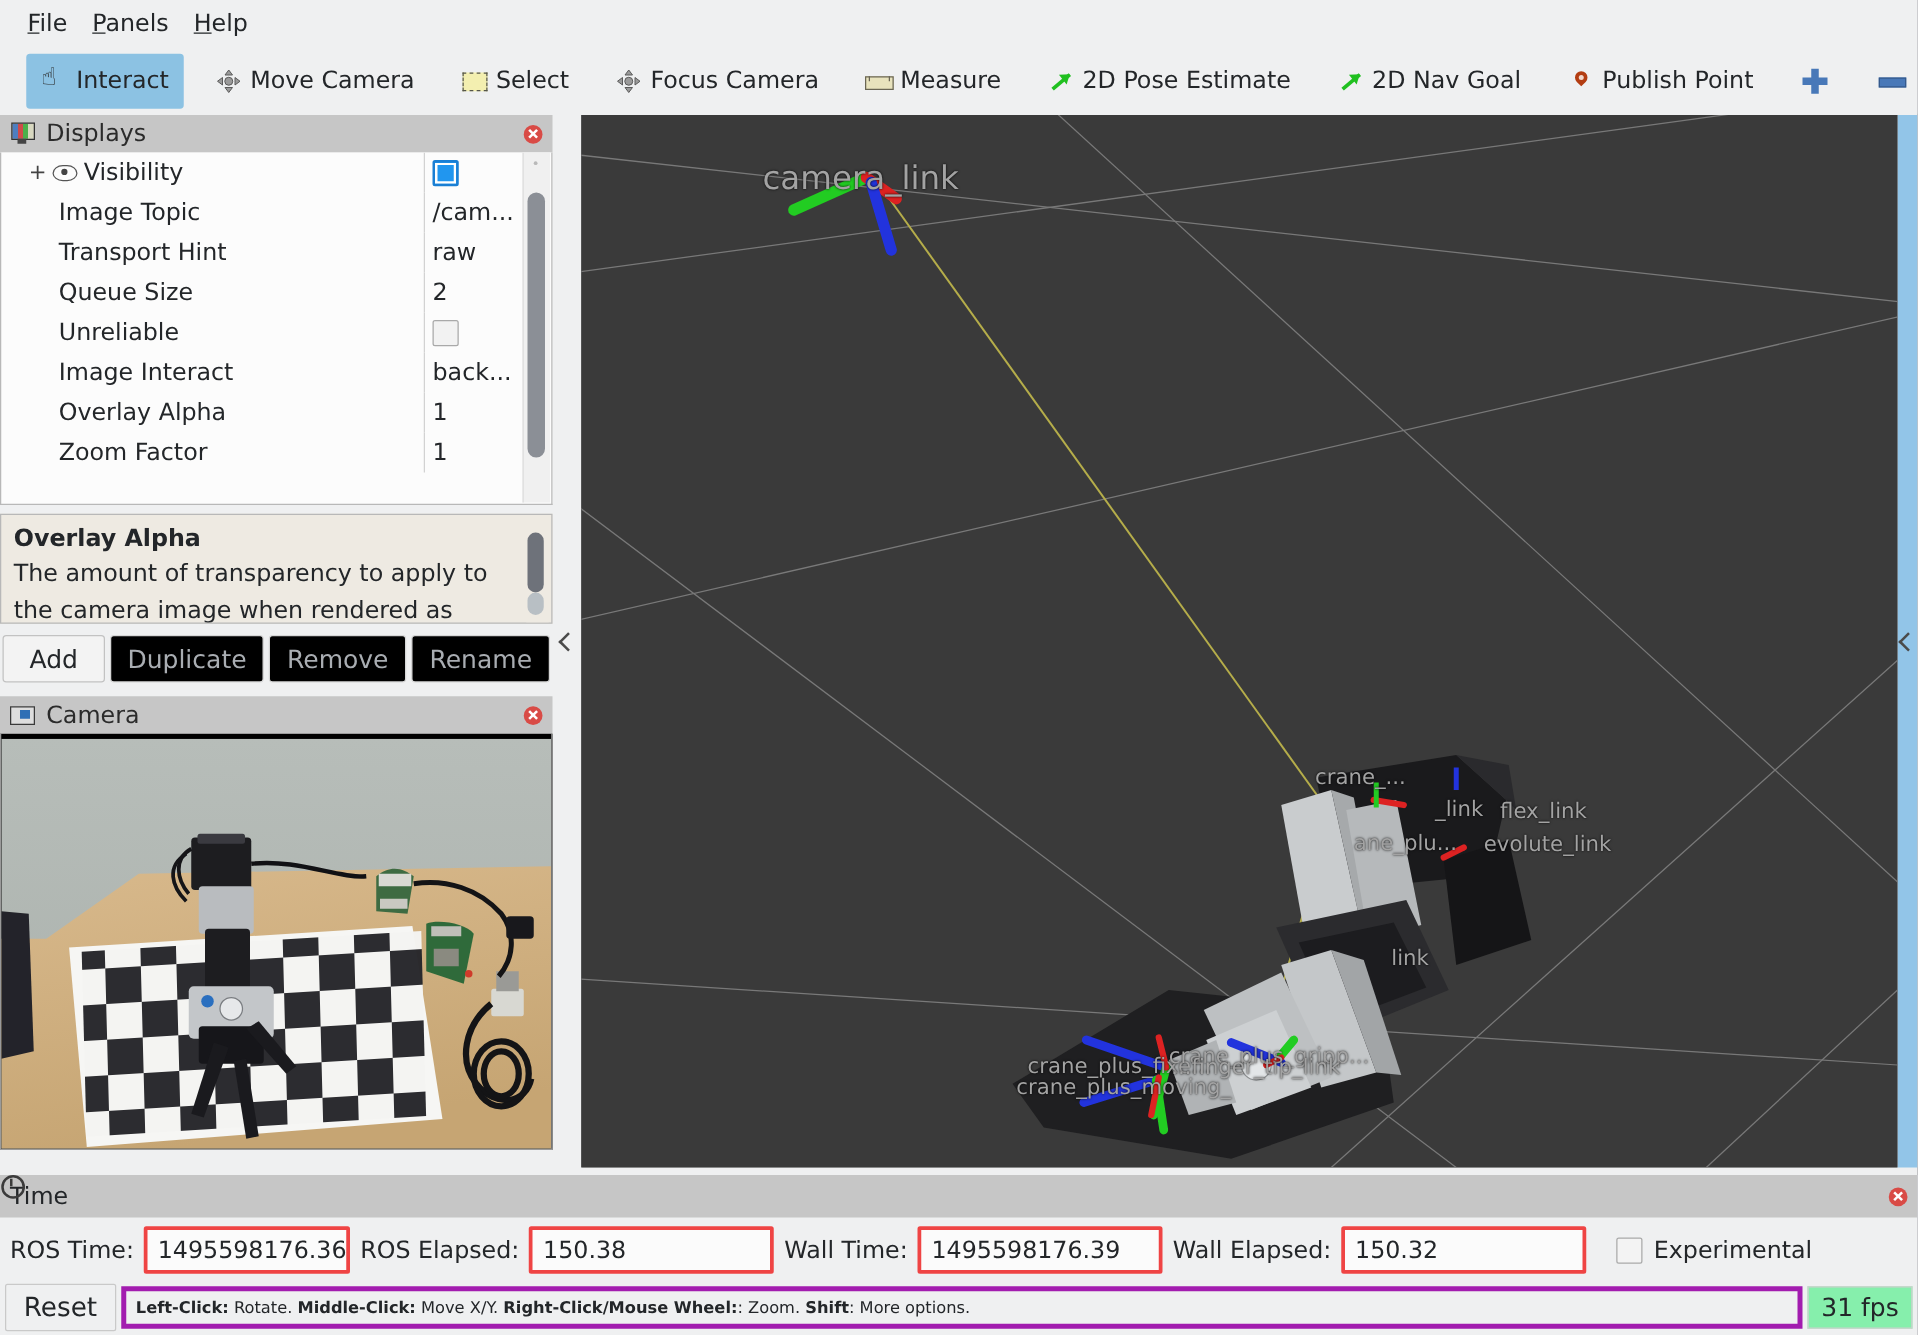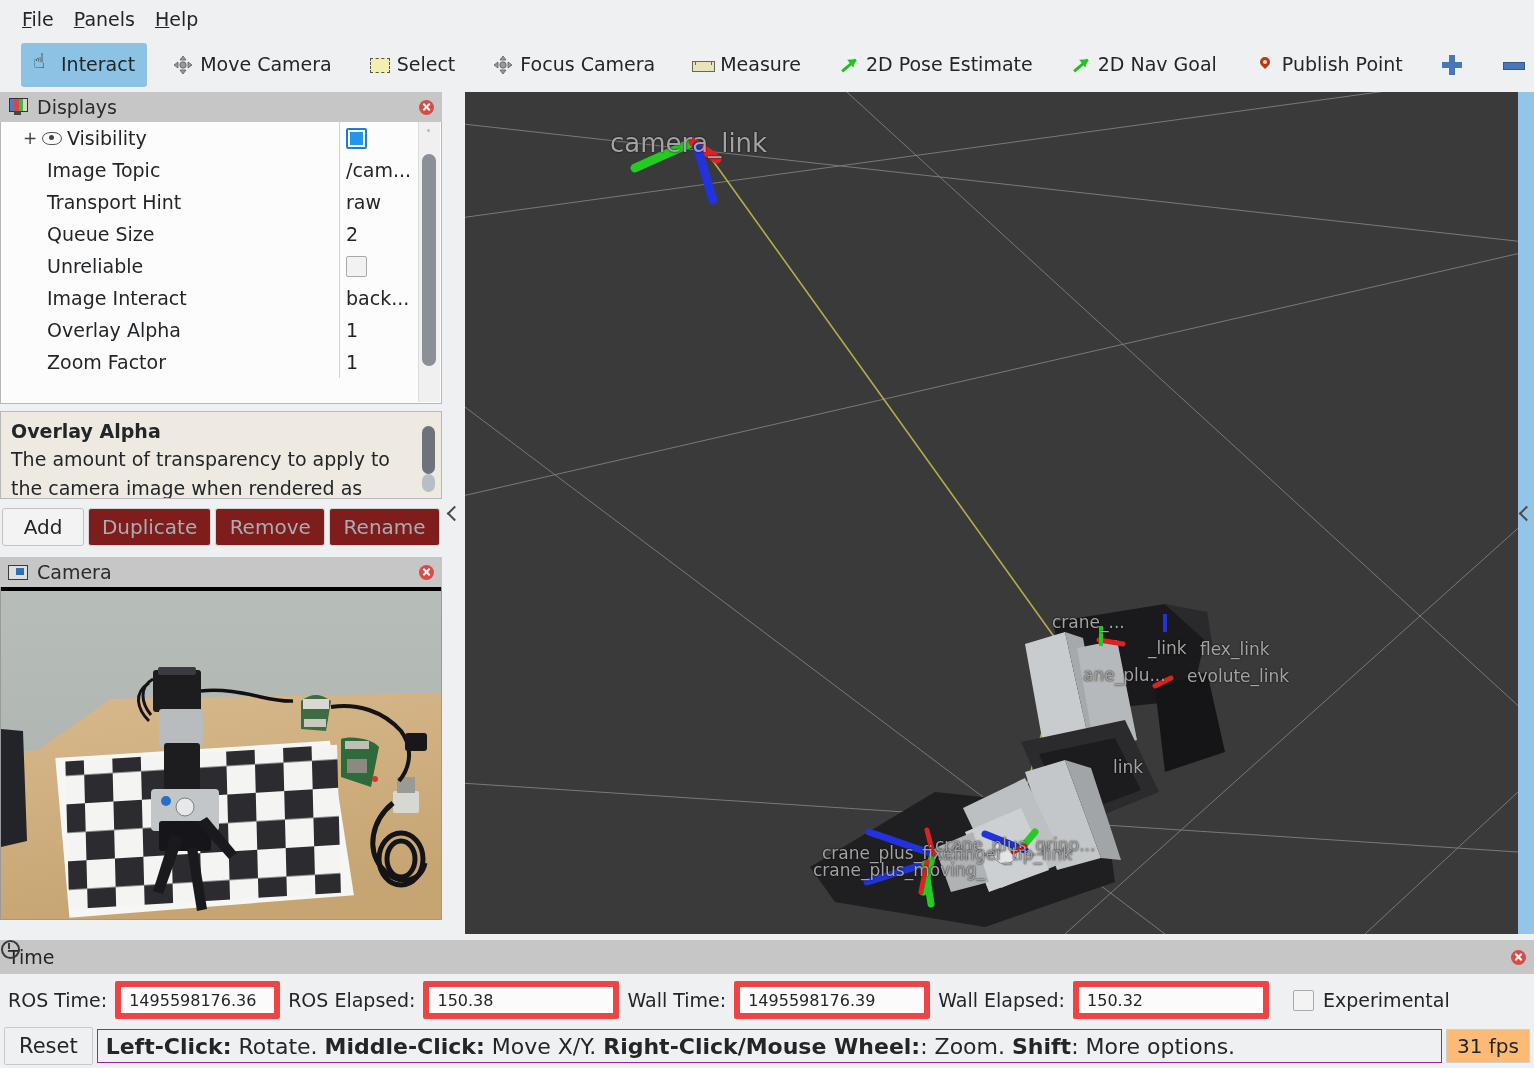--- a/index.html
+++ b/index.html
@@ -167,21 +167,21 @@
   .help-sb-thumb { position:absolute; right:4px; top:12px; width:13px; height:48px; background:#6e727a; border-radius:7px; }
   .help-sb-below { position:absolute; right:4px; top:60px; width:13px; height:18px; background:#b8bfc4; border-radius:7px; }
 
   
   .btn-row { display: flex; gap: 4px; margin-top: 9px; padding: 0 2px; }
   .btn {
     height: 38px; min-width: 82px; padding: 0 16px; font-size: 20px;
     background: #f3f3f3; border: 1px solid #c2c2c2; border-radius: 3px;
     color: #232629; display: flex; align-items: center; justify-content: center;
   }
-  .btn.disabled { color: #a9adb2; background: #7f1d1d; border-color: #d6d6d6; }
+  .btn.disabled { color: #a9adb2; background: #000000; border-color: #d6d6d6; }
 
   
   .camera-panel { margin-top: 11px; }
   .cam-view {
     width: 442px; height: 333px; background: #000; position: relative; overflow: hidden;
     border: 1px solid #9a9a9a; border-top: none;
   }
   .cam-img { position: absolute; left: 0; top: 4px; width: 440px; height: 328px; }
 
   
@@ -203,43 +203,43 @@
     position: absolute; color: #a3a3a3; font-size: 17px; white-space: nowrap;
     text-shadow: 0 0 2px #000; font-family: "DejaVu Sans","Liberation Sans",sans-serif;
   }
 
   
   .time-panel { position: absolute; left: 0; top: 940px; width: 1534px; height: 128px; background: #eff0f1; }
   .time-title { height: 34px; background: #c6c6c6; display: flex; align-items: center; padding: 0 8px; font-size: 19px; }
   .time-row { height: 52px; display: flex; align-items: center; padding: 0 8px; gap: 8px; }
   .time-label { font-size: 19px; color: #232629; white-space: nowrap; }
   .time-input {
-    height: 38px; background: #fbfbfb; border: 6px solid #ef4444; border-radius: 2px;
-    display: flex; align-items: center; padding: 0 8px; font-size: 16px; color: #232629;
+    height: 38px; background: #fbfbfb; border: 3px solid #ef4444; border-radius: 2px;
+    display: flex; align-items: center; padding: 0 8px; font-size: 19px; color: #232629;
   }
   #rostime-input { width: 165px; }
   #roselapsed-input { width: 196px; }
   #walltime-input { width: 196px; }
   #wallelapsed-input { width: 196px; }
   .exp-wrap { display: flex; align-items: center; gap: 9px; margin-left: 16px; }
   .exp-cb { width: 21px; height: 21px; border: 1px solid #a9a9a9; background: #f3f3f3; border-radius: 2px; }
 
   .status-row { height: 40px; display: flex; align-items: center; padding: 0 4px; gap: 4px; }
   .reset-btn {
     height: 38px; padding: 0 14px; font-size: 21px; color: #232629;
     background: #eff0f1; border: 1px solid #c9c9c9; border-radius: 2px;
     display:flex; align-items:center;
   }
   .status-msg {
-    flex: 1; height: 34px; border: 1px solid #a21caf; background: #eff0f1;
-    display: flex; align-items: center; padding: 0 8px; font-size: 22px; color: #232629;
+    flex: 1; height: 34px; border: 4px solid #a21caf; background: #eff0f1;
+    display: flex; align-items: center; padding: 0 8px; font-size: 13px; color: #232629;
   }
   .status-msg b { font-weight: bold; }
   .fps-box {
-    height: 34px; min-width: 84px; border: 1px solid #cfcfcf; background: #fdba74;
+    height: 34px; min-width: 84px; border: 1px solid #cfcfcf; background: #86efac;
     display: flex; align-items: center; justify-content: center; font-size: 20px;
   }
 </style>
 </head>
 <body>
 
 <div id="app">
 
   <div class="menubar">
     <div class="menu-item"><span class="acc">F</span><span>ile</span></div>

